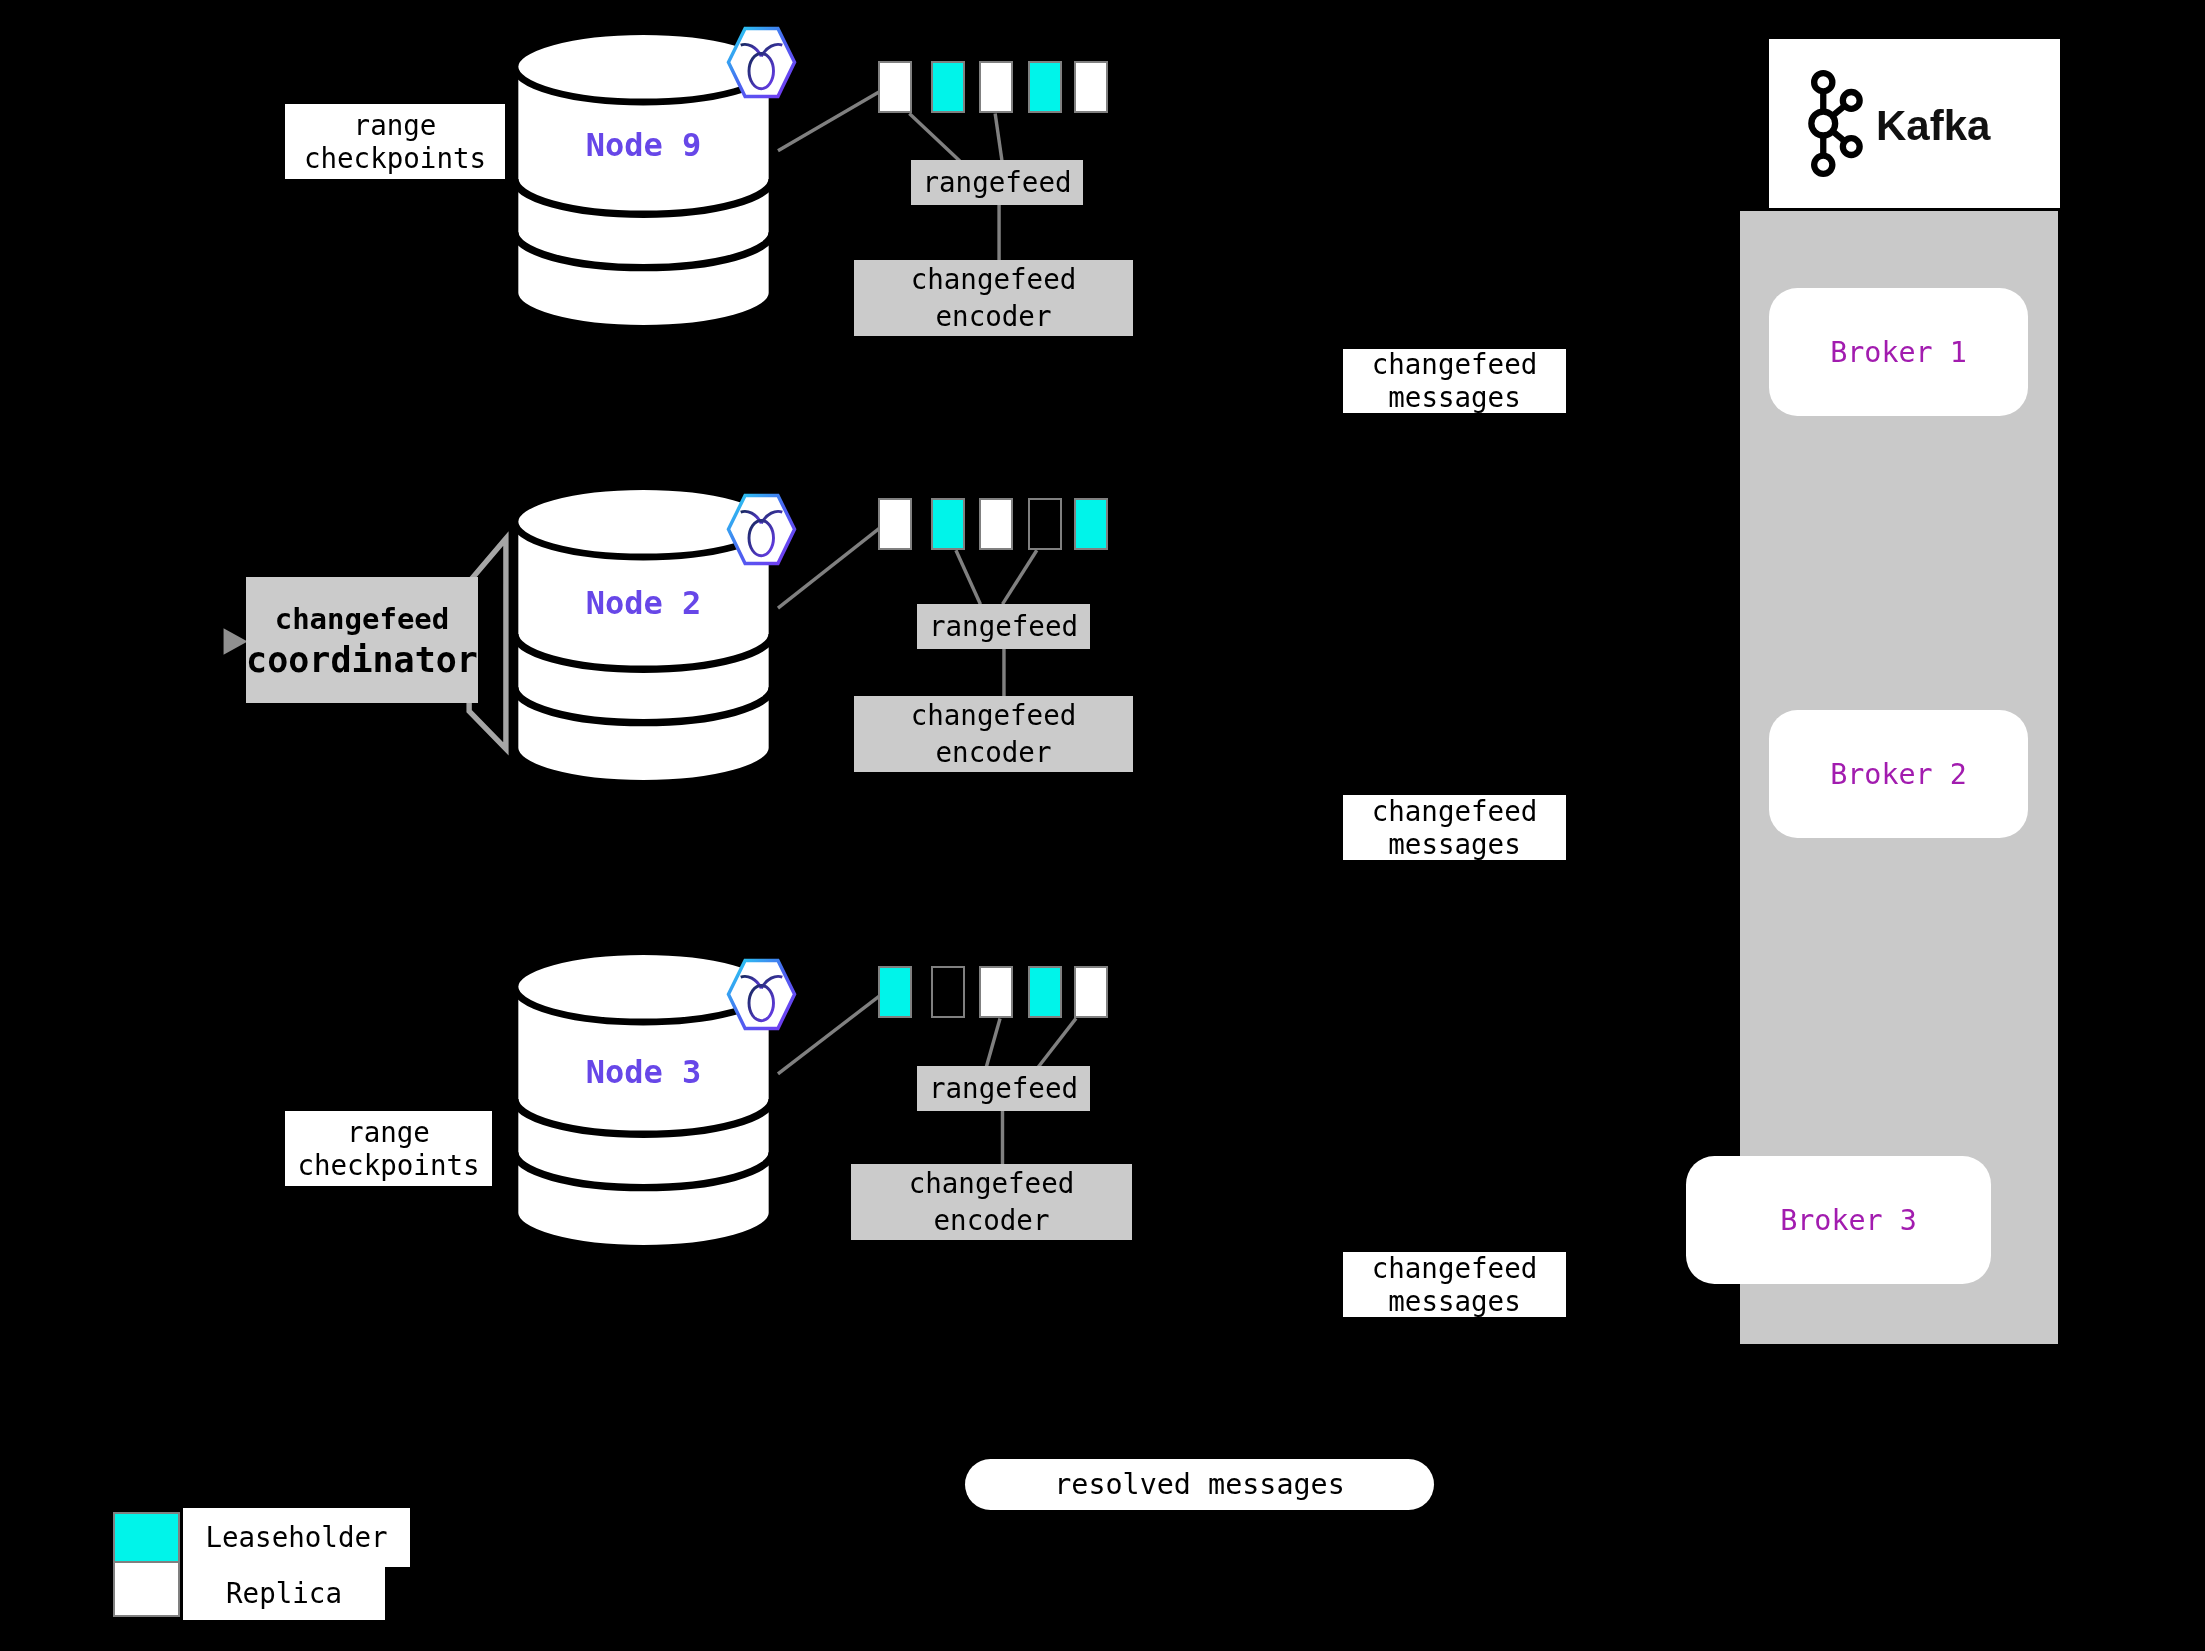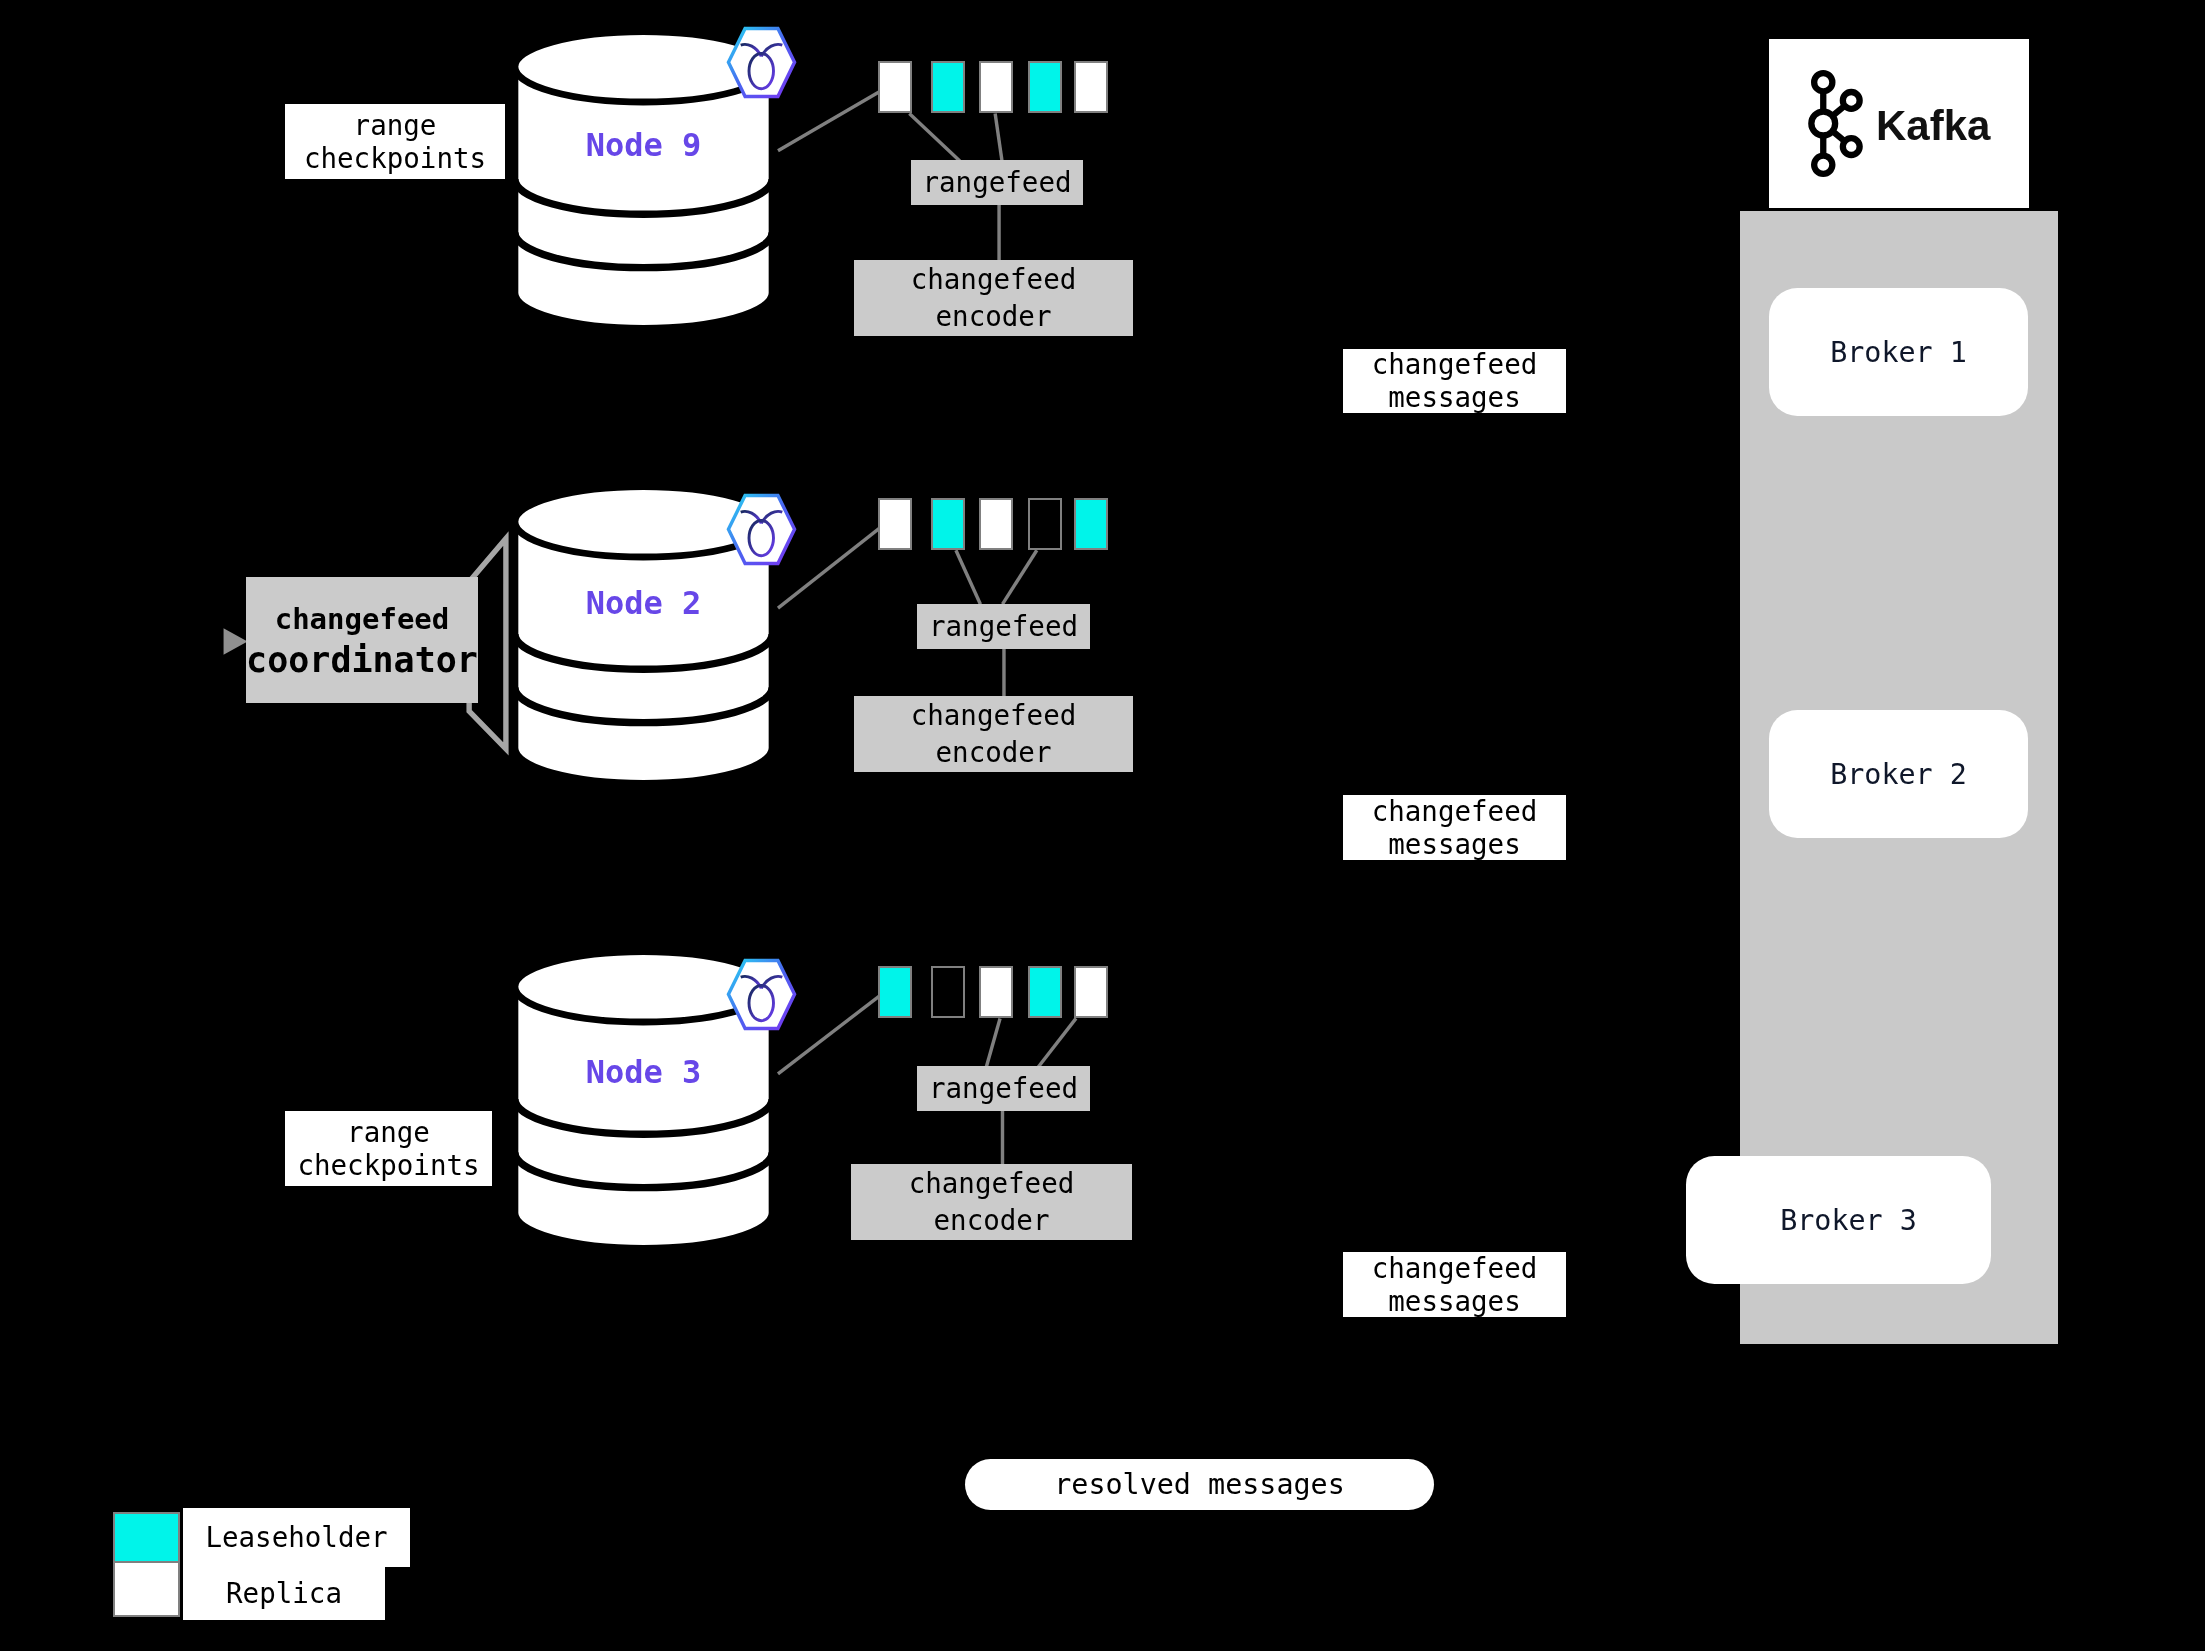--- a/index.html
+++ b/index.html
@@ -7,21 +7,21 @@
           font-family:"DejaVu Sans Mono",monospace;}
   .abs{position:absolute;}
   .ctr{display:flex;flex-direction:column;align-items:center;justify-content:center;text-align:center;}
   .whitebox{background:#ffffff;color:#000;}
   .graybox{background:#cbcbcb;color:#000;}
   .lbl{font-size:27.5px;line-height:33px;white-space:pre;}
   .lbl-big{font-size:27.5px;line-height:37px;white-space:pre;}
   .bold{font-weight:bold;}
   .nodelabel{font-size:32px;line-height:35px;font-weight:bold;color:#6747e8;text-align:center;}
   .pill{background:#fff;border-radius:29px;color:#000;align-items:center;}
-  .broker{background:#fff;border-radius:28.4px;color:#0f172a;font-size:28.4px;}
+  .broker{background:#fff;border-radius:28.4px;color:#a21caf;font-size:28.4px;}
   .kafkabrand{font-family:"Liberation Sans",sans-serif;font-weight:bold;font-size:42px;color:#111;}
   .replica-box{position:absolute;top:0;width:34px;height:52px;border:2.9px solid #808080;
                box-sizing:border-box;background:#fff;}
   .replica-box.leaseholder{background:#00f4ea;}
   .replica-box.empty{background:transparent;}
   .legend-swatch{box-sizing:border-box;border:2.9px solid #808080;}
   svg{display:block;}
 </style>
 </head>
 <body>
@@ -187,21 +187,21 @@
   <div class="abs graybox ctr" style="left:851px;top:1164px;width:281px;height:76px;">
     <div class="lbl-big">changefeed</div>
     <div class="lbl-big">encoder</div>
   </div>
 
   <div class="abs whitebox ctr" style="left:1343px;top:1252px;width:223px;height:65px;">
     <div class="lbl">changefeed</div>
     <div class="lbl">messages</div>
   </div>
 
-  <div class="abs whitebox" style="left:1769px;top:39px;width:260px;height:169px;">
+  <div class="abs whitebox" style="left:1769px;top:39px;width:260px;height:169px;padding-left:31px;">
     <svg class="abs" style="left:25.5px;top:24.5px;" width="74" height="119" viewBox="0 0 105 170">
       <g stroke="#000" stroke-width="9" fill="none">
         <line x1="40" y1="26" x2="40" y2="144"></line>
         <line x1="40" y1="85" x2="80" y2="52"></line>
         <line x1="40" y1="85" x2="80" y2="118"></line>
       </g>
       <g fill="#fff" stroke="#000" stroke-width="9">
         <circle cx="40" cy="26" r="13"></circle>
         <circle cx="40" cy="85" r="17"></circle>
         <circle cx="40" cy="144" r="13"></circle>

